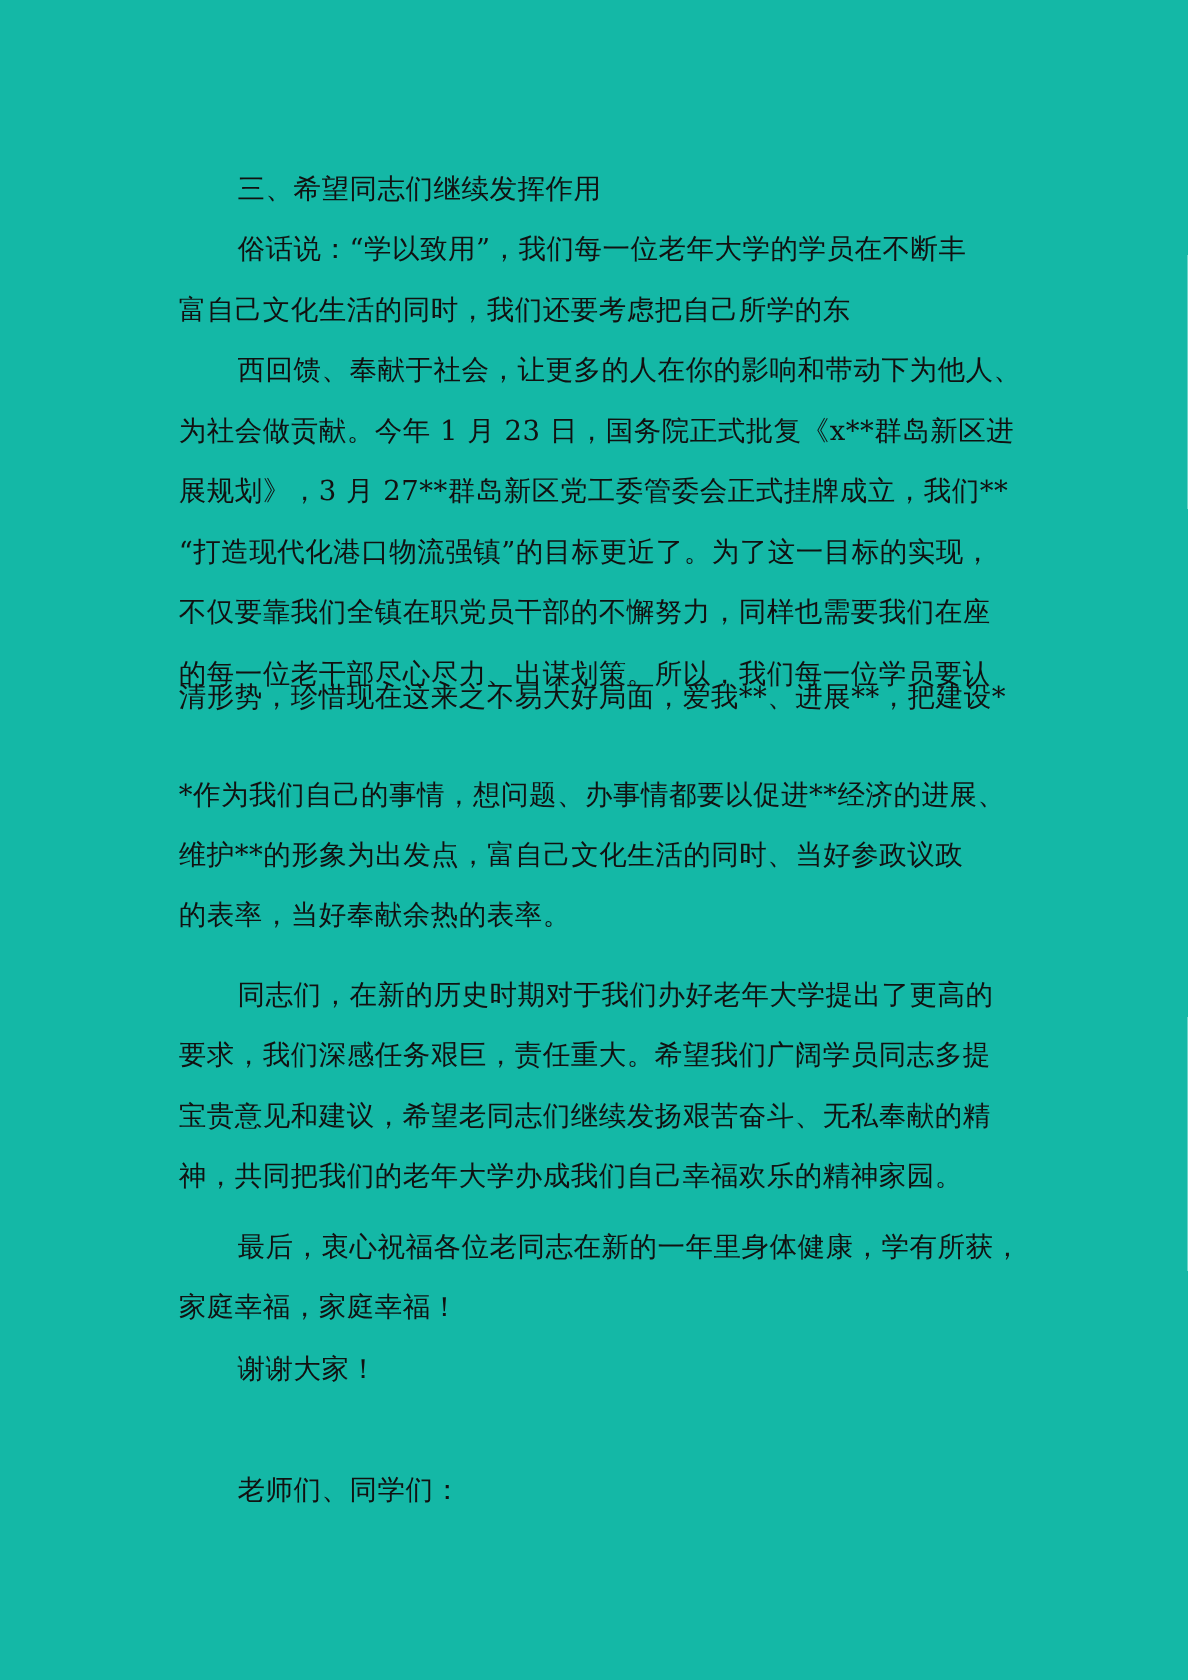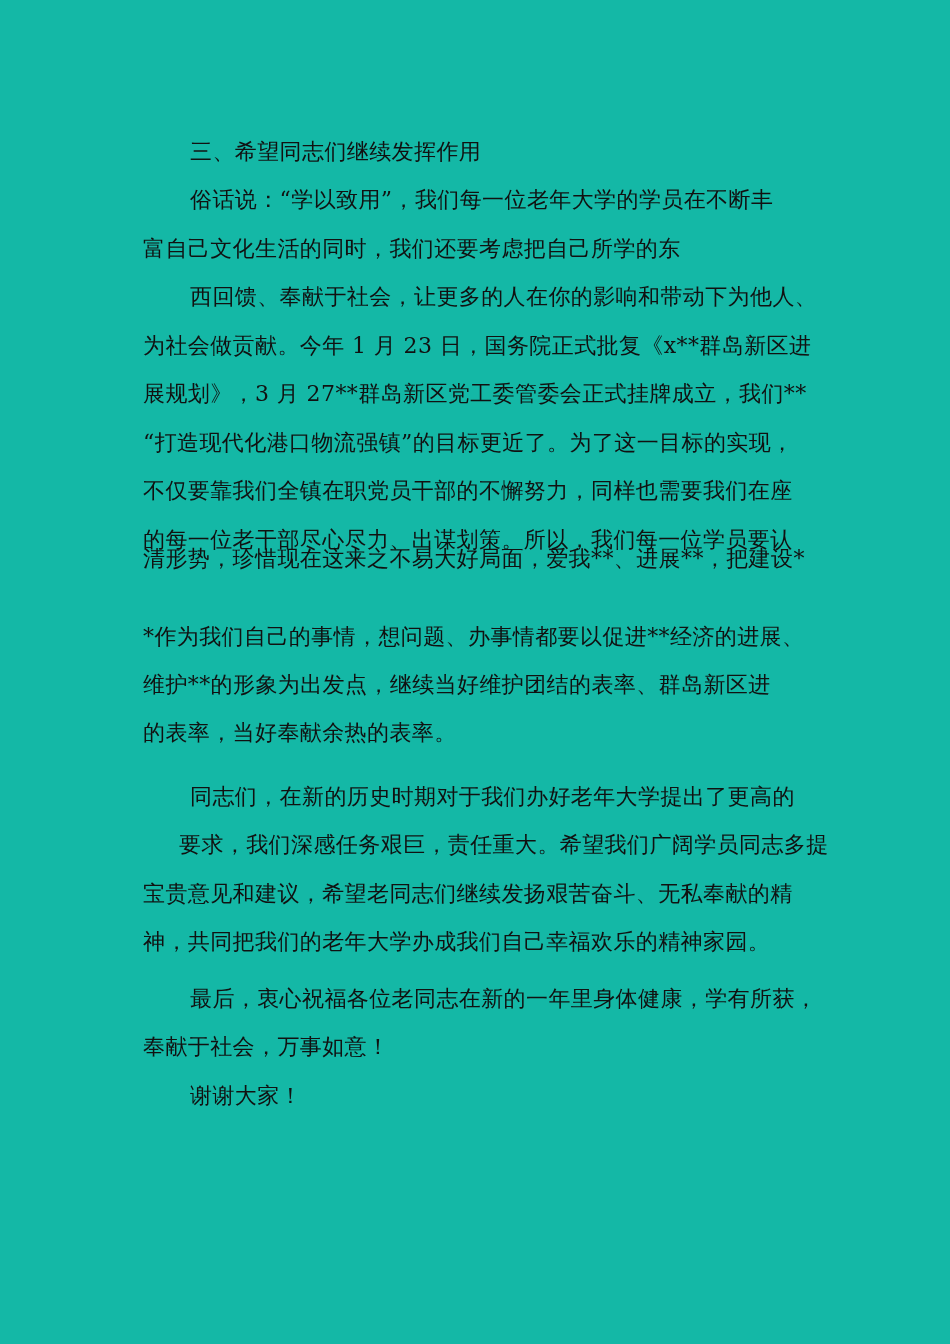--- a/index.html
+++ b/index.html
@@ -47,35 +47,36 @@
 
   <div>
     <div class="line indent" style="top:282px;">西回馈、奉献于社会，让更多的人在你的影响和带动下为他人、</div>
     <div class="line" style="top:331px;">为社会做贡献。今年 1 月 23 日，国务院正式批复《x**群岛新区进</div>
     <div class="line" style="top:379px;">展规划》，3 月 27**群岛新区党工委管委会正式挂牌成立，我们**</div>
     <div class="line" style="top:428px;">“打造现代化港口物流强镇”的目标更近了。为了这一目标的实现，</div>
     <div class="line" style="top:476px;">不仅要靠我们全镇在职党员干部的不懈努力，同样也需要我们在座</div>
     <div class="line" style="top:525px;">的每一位老干部尽心尽力、出谋划策。所以，我们每一位学员要认</div>
     <div class="line" style="top:544px;">清形势，珍惜现在这来之不易大好局面，爱我**、进展**，把建设*</div>
     <div class="line" style="top:622px;">*作为我们自己的事情，想问题、办事情都要以促进**经济的进展、</div>
-    <div class="line" style="top:670px;">维护**的形象为出发点，继续当好维护团结的表率、群岛新区进</div>
+    <div class="line" style="top:670px;">维护**的形象为出发点，富自己文化生活的同时、当好参政议政</div>
     <div class="line" style="top:718px;text-align:right;">的表率，当好奉献余热的表率。</div>
   </div>
 
   <div>
     <div class="line indent" style="top:782px;">同志们，在新的历史时期对于我们办好老年大学提出了更高的</div>
-    <div class="line" style="top:830px;margin-left:36px;">要求，我们深感任务艰巨，责任重大。希望我们广阔学员同志多提</div>
+    <div class="line" style="top:830px;">要求，我们深感任务艰巨，责任重大。希望我们广阔学员同志多提</div>
     <div class="line" style="top:879px;">宝贵意见和建议，希望老同志们继续发扬艰苦奋斗、无私奉献的精</div>
     <div class="line" style="top:927px;">神，共同把我们的老年大学办成我们自己幸福欢乐的精神家园。</div>
   </div>
 
   <div>
     <div class="line indent" style="top:984px;">最后，衷心祝福各位老同志在新的一年里身体健康，学有所获，</div>
-    <div class="line" style="top:1032px;">奉献于社会，万事如意！</div>
+    <div class="line" style="top:1032px;">家庭幸福，家庭幸福！</div>
   </div>
 
   <div>
     <div class="line indent" style="top:1081px;">谢谢大家！</div>
   </div>
 
 
+  <div class="line indent" style="top:1178px;">老师们、同学们：</div>
 
 </div>
 
 </body></html>

